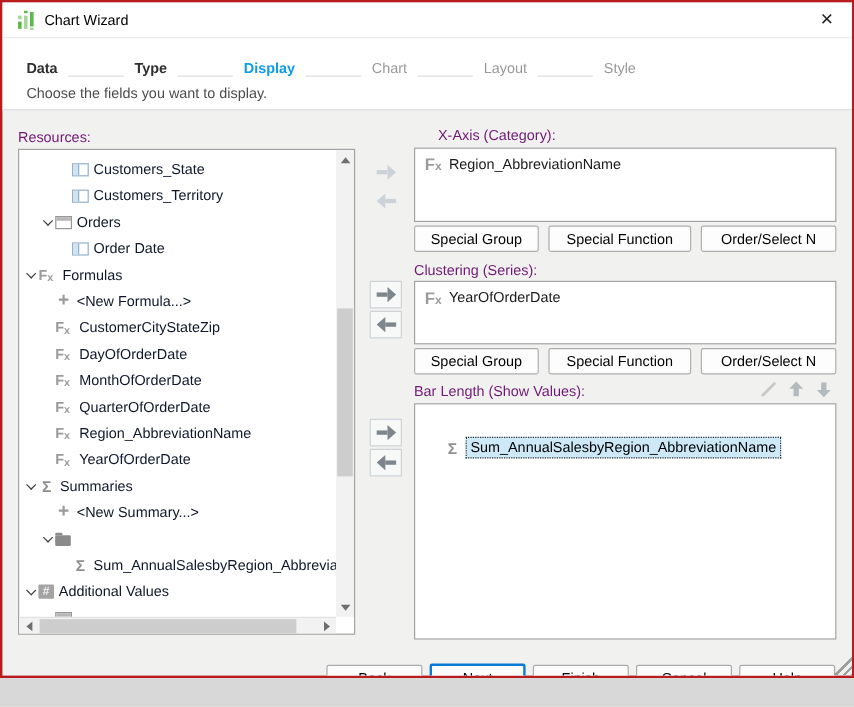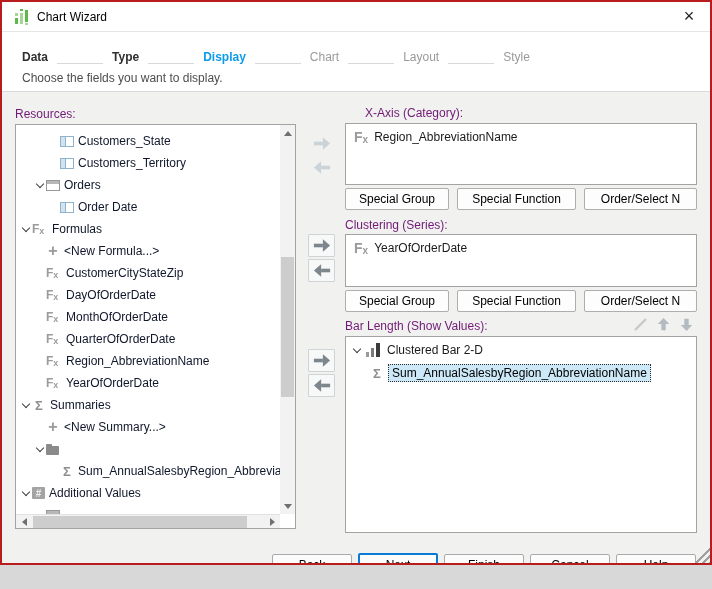--- a/index.html
+++ b/index.html
@@ -313,31 +313,20 @@
           <path d="M8.5 1 L15 8 H11 V15 H6 V8 H2 Z" fill="#b3bac0"></path>
         </svg>
     </span>
     <span class="hdr-ic">
       <svg width="15" height="15" viewBox="0 0 17 17">
           <path d="M8.5 16 L15 9 H11 V2 H6 V9 H2 Z" fill="#b3bac0"></path>
         </svg>
     </span>
   </div>
   <div class="listbox" style="left:343px;top:334px;width:352px;height:197px;">
-    <div class="barbox-row1">
-      <span class="chev-slot" style="width:12px;display:inline-flex;justify-content:center;">
-          <i class="chevron"></i>
-        </span>
-      <span class="ic icon-bars" style="margin-left:2px;">
-          <i class="b1"></i>
-          <i class="b2"></i>
-          <i class="b3"></i>
-        </span>
-      <span style="margin-left:6px;">Clustered Bar 2-D</span>
-    </div>
     <div class="barbox-row2">
       <span class="ic icon-sigma">Σ</span>
       <span class="sel-item">Sum_AnnualSalesbyRegion_AbbreviationName</span>
     </div>
   </div>
 
   <div id="footer-buttons">
       <div class="footer-btn" style="left: 270px;"><u>B</u>ack</div>
       <div class="footer-btn focused" style="left: 356px;"><u>N</u>ext</div>
       <div class="footer-btn" style="left: 442px;"><u>F</u>inish</div>

